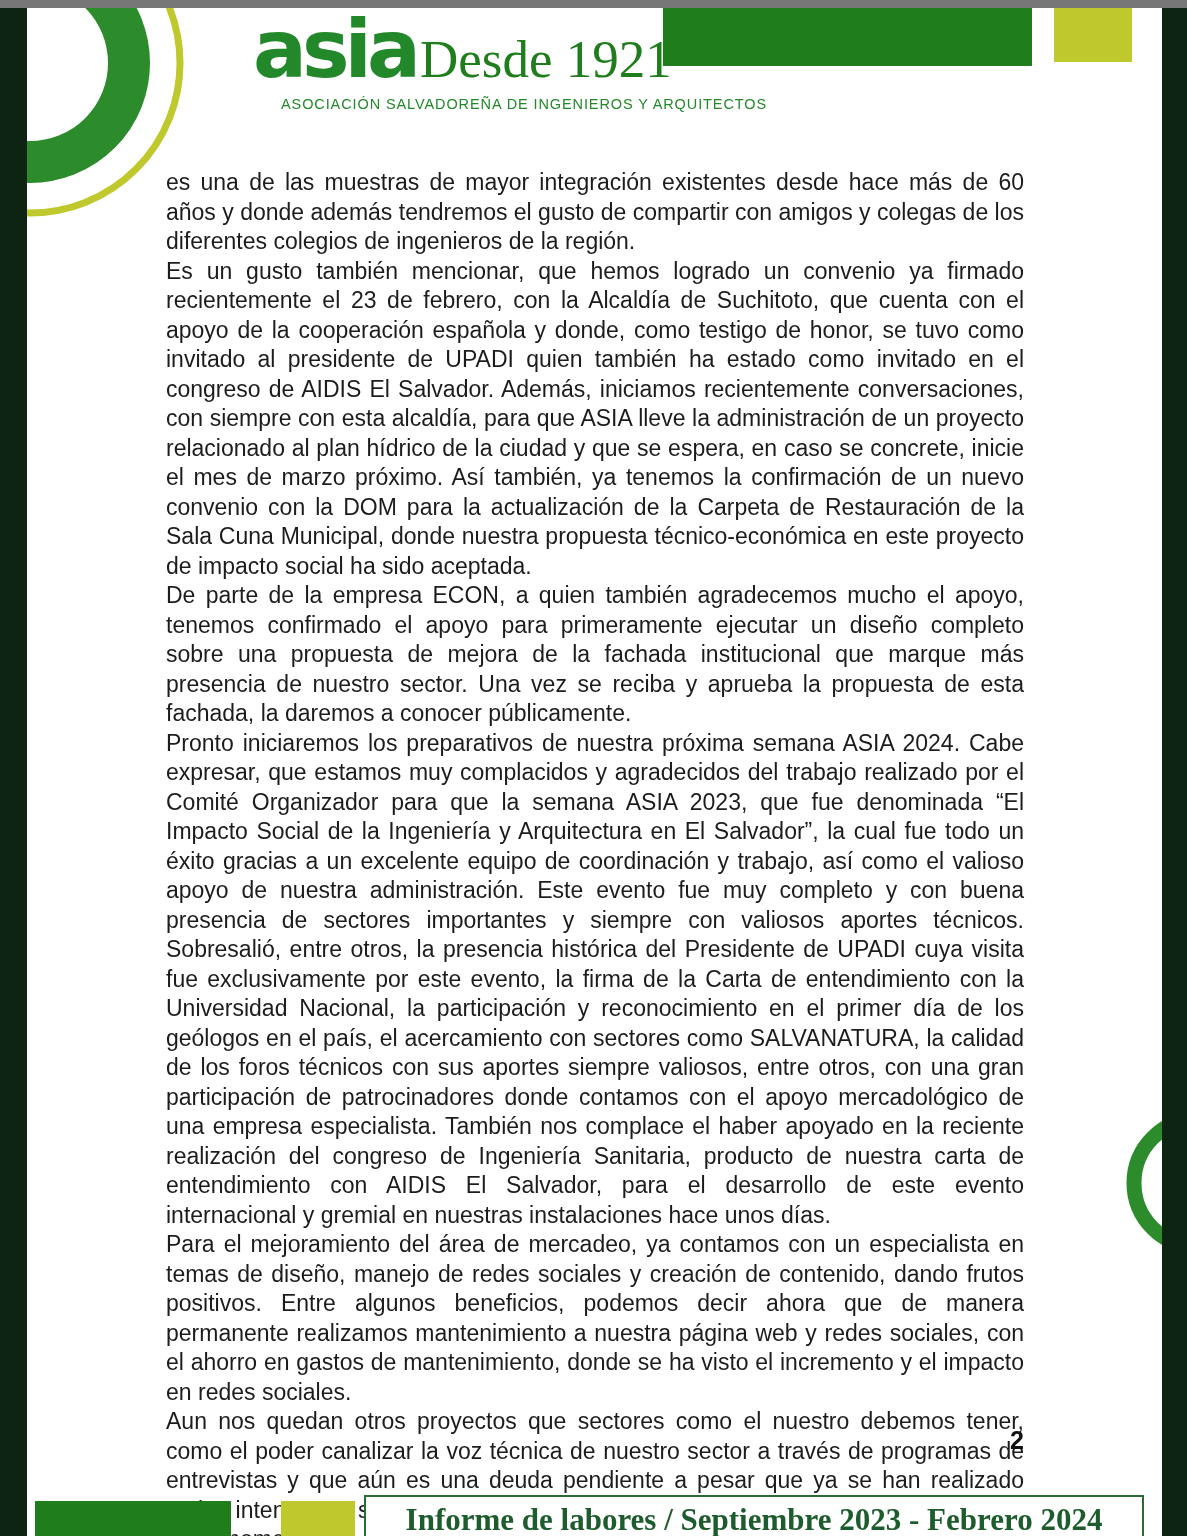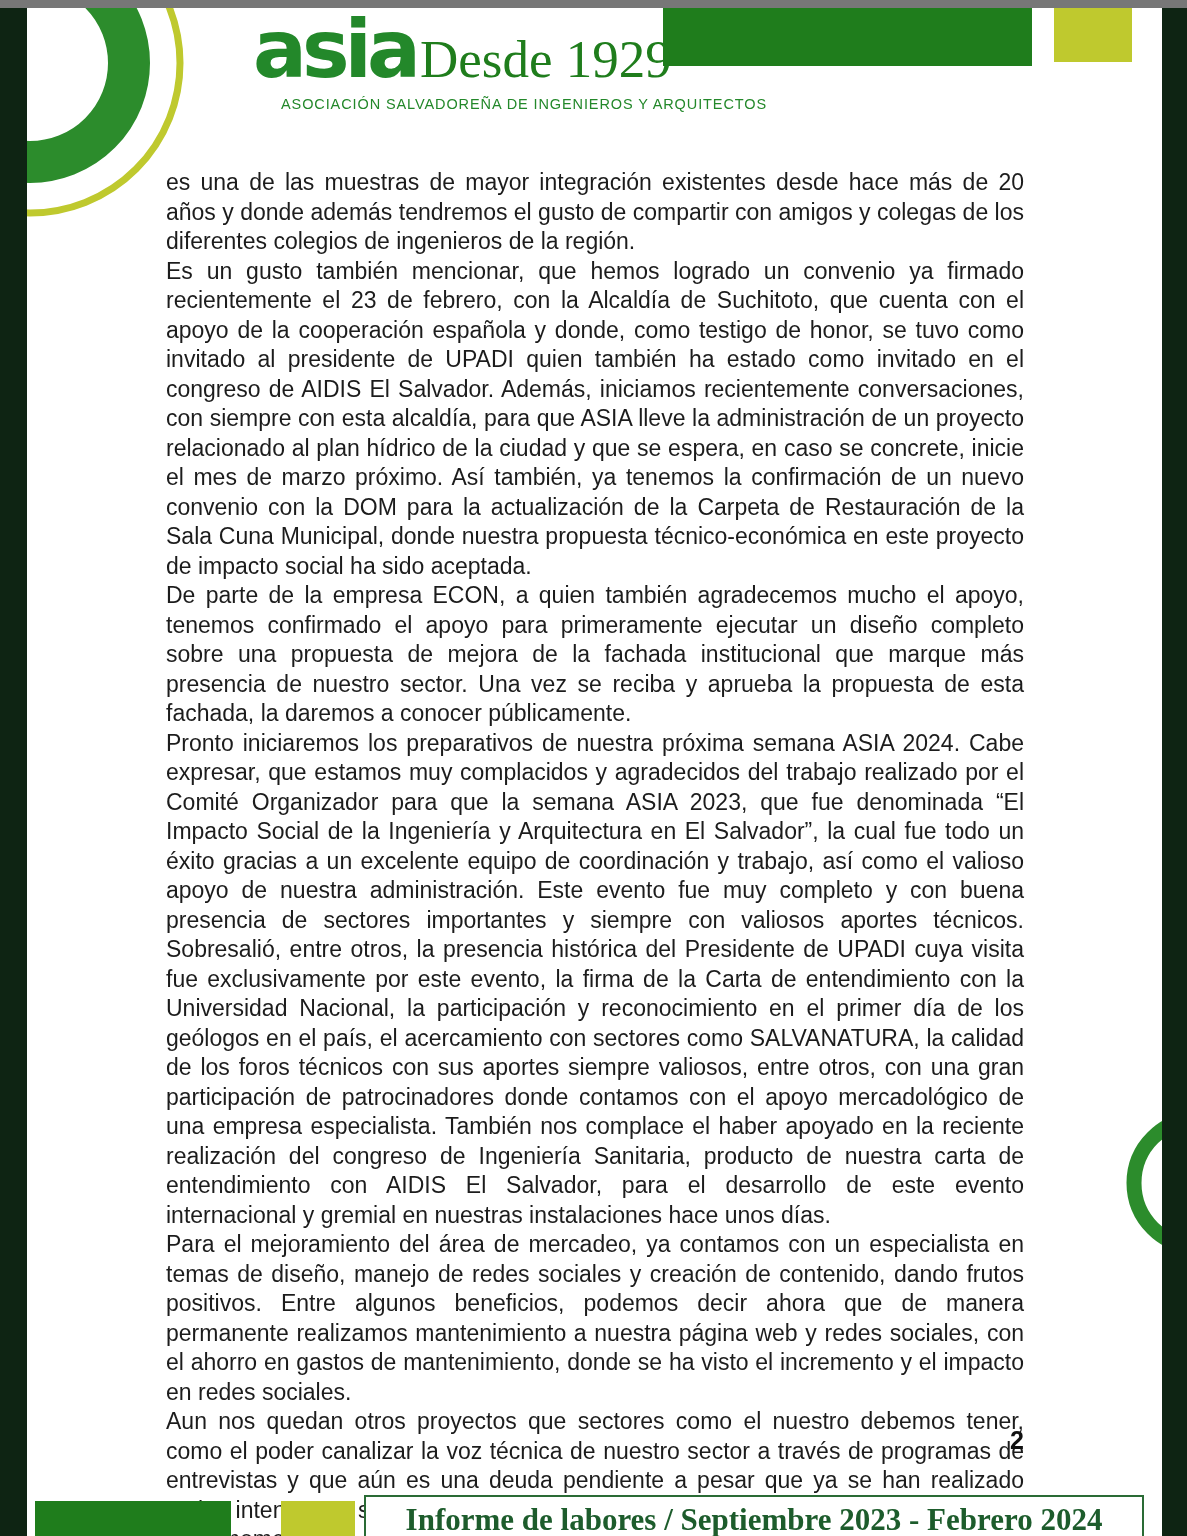--- a/index.html
+++ b/index.html
@@ -99,27 +99,27 @@
   </svg>
 
   <div class="bar-left"></div>
   <div class="bar-right"></div>
   <div class="top-green-bar"></div>
   <div class="top-lime-square"></div>
 
   <header class="header">
     <div class="logo">
       <span class="logo-asia">asia</span>
-      <span class="logo-tagline">Desde 1929</span>
+      <span class="logo-tagline">Desde 1921</span>
     </div>
     <div class="logo-subtitle">ASOCIACIÓN SALVADOREÑA DE INGENIEROS Y ARQUITECTOS</div>
   </header>
 
   <main class="content">
-    <p>es una de las muestras de mayor integración existentes desde hace más de 20 años y donde además tendremos el gusto de compartir con amigos y colegas de los diferentes colegios de ingenieros de la región.</p>
+    <p>es una de las muestras de mayor integración existentes desde hace más de 60 años y donde además tendremos el gusto de compartir con amigos y colegas de los diferentes colegios de ingenieros de la región.</p>
     <p>Es un gusto también mencionar, que hemos logrado un convenio ya firmado recientemente el 23 de febrero, con la Alcaldía de Suchitoto, que cuenta con el apoyo de la cooperación española y donde, como testigo de honor, se tuvo como invitado al presidente de UPADI quien también ha estado como invitado en el congreso de AIDIS El Salvador. Además, iniciamos recientemente conversaciones, con siempre con esta alcaldía, para que ASIA lleve la administración de un proyecto relacionado al plan hídrico de la ciudad y que se espera, en caso se concrete, inicie el mes de marzo próximo. Así también, ya tenemos la confirmación de un nuevo convenio con la DOM para la actualización de la Carpeta de Restauración de la Sala Cuna Municipal, donde nuestra propuesta técnico-económica en este proyecto de impacto social ha sido aceptada.</p>
     <p>De parte de la empresa ECON, a quien también agradecemos mucho el apoyo, tenemos confirmado el apoyo para primeramente ejecutar un diseño completo sobre una propuesta de mejora de la fachada institucional que marque más presencia de nuestro sector. Una vez se reciba y aprueba la propuesta de esta fachada, la daremos a conocer públicamente.</p>
     <p>Pronto iniciaremos los preparativos de nuestra próxima semana ASIA 2024. Cabe expresar, que estamos muy complacidos y agradecidos del trabajo realizado por el Comité Organizador para que la semana ASIA 2023, que fue denominada “El Impacto Social de la Ingeniería y Arquitectura en El Salvador”, la cual fue todo un éxito gracias a un excelente equipo de coordinación y trabajo, así como el valioso apoyo de nuestra administración. Este evento fue muy completo y con buena presencia de sectores importantes y siempre con valiosos aportes técnicos. Sobresalió, entre otros, la presencia histórica del Presidente de UPADI cuya visita fue exclusivamente por este evento, la firma de la Carta de entendimiento con la Universidad Nacional, la participación y reconocimiento en el primer día de los geólogos en el país, el acercamiento con sectores como SALVANATURA, la calidad de los foros técnicos con sus aportes siempre valiosos, entre otros, con una gran participación de patrocinadores donde contamos con el apoyo mercadológico de una empresa especialista. También nos complace el haber apoyado en la reciente realización del congreso de Ingeniería Sanitaria, producto de nuestra carta de entendimiento con AIDIS El Salvador, para el desarrollo de este evento internacional y gremial en nuestras instalaciones hace unos días.</p>
     <p>Para el mejoramiento del área de mercadeo, ya contamos con un especialista en temas de diseño, manejo de redes sociales y creación de contenido, dando frutos positivos. Entre algunos beneficios, podemos decir ahora que de manera permanente realizamos mantenimiento a nuestra página web y redes sociales, con el ahorro en gastos de mantenimiento, donde se ha visto el incremento y el impacto en redes sociales.</p>
     <p class="cont">Aun nos quedan otros proyectos que sectores como el nuestro debemos tener, como el poder canalizar la voz técnica de nuestro sector a través de programas de entrevistas y que aún es una deuda pendiente a pesar que ya se han realizado varios intentos no sostenibles, pero no obstante aún estamos en ese esfuerzo. En este momento se ha estado rescatando material previo de videos o entrevistas realizadas, que han sido mejoradas en su edición y</p>
   </main>
 
   <div class="page-number">2</div>
 
   <div class="footer-green-bar"></div>

